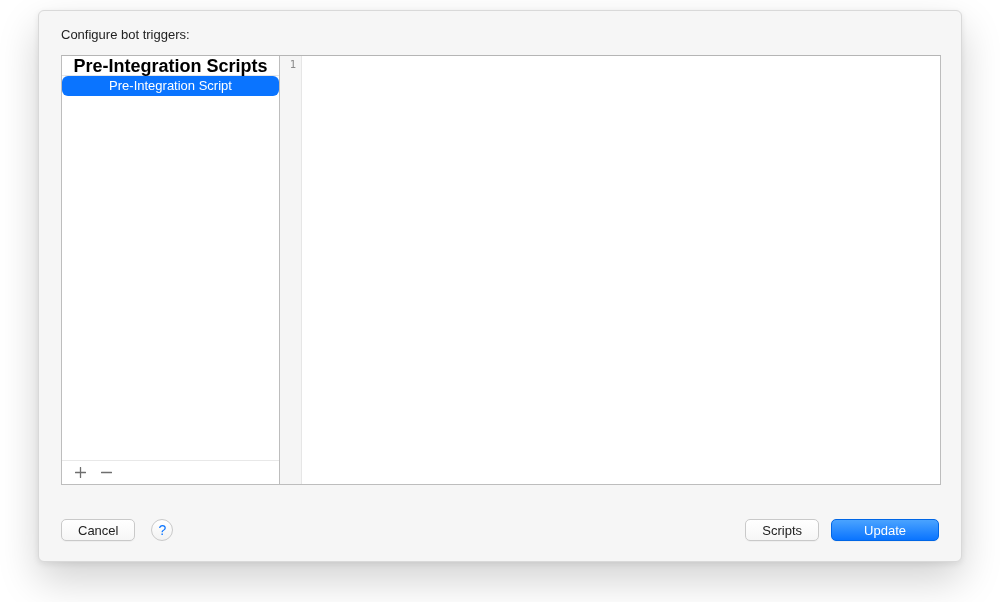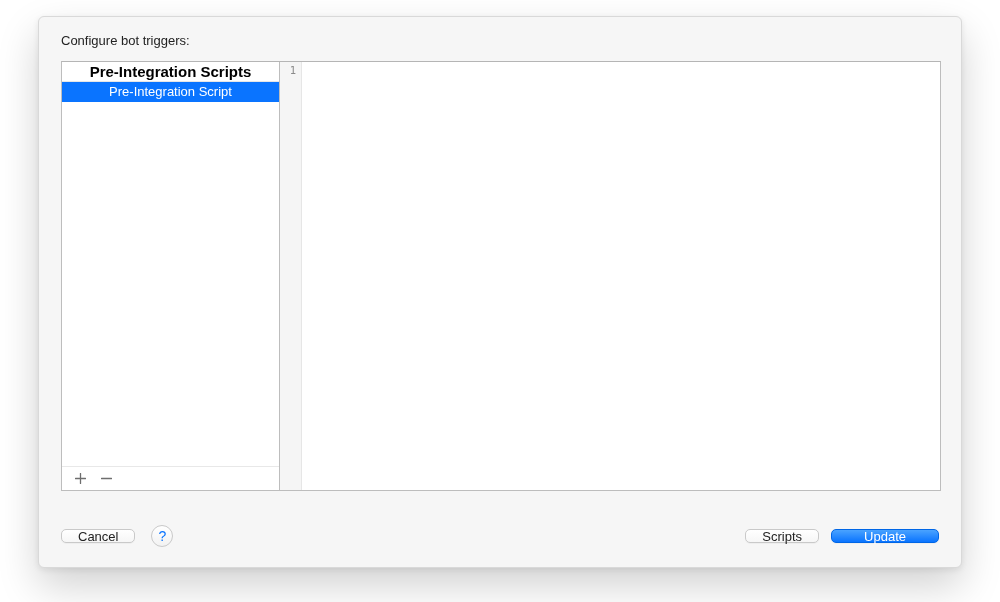--- a/index.html
+++ b/index.html
@@ -6,21 +6,21 @@
   html, body {
     width: 1000px;
     height: 602px;
     font-family: -apple-system, "Helvetica Neue", Helvetica, Arial, sans-serif;
     font-size: 13px;
     background: #fff;
   }
   .sheet {
     position: absolute;
     left: 38px;
-    top: 16px;
+    top: 10px;
     width: 924px;
     height: 552px;
     background: #f6f6f6;
     border: 1px solid #d9d9d9;
     border-radius: 6px;
     box-shadow: 0 18px 40px rgba(0,0,0,0.18), 0 2px 6px rgba(0,0,0,0.08);
     overflow: hidden;
   }
   .heading {
     position: absolute;
@@ -47,33 +47,34 @@
     display: flex;
     flex-direction: column;
     position: relative;
   }
   .sidebar-list { flex: 1; overflow: hidden; }
   .section-header {
     height: 20px;
     line-height: 20px;
     text-align: center;
     font-weight: 700;
-    font-size: 15px;
+    font-size: 18px;
     color: #000;
     border-bottom: 1px solid #e6e6e6;
     background: #fff;
   }
   .list-item {
     height: 20px;
     line-height: 20px;
     text-align: center;
     font-size: 13px;
     color: #fff;
     background: #0a74ff;
     cursor: default;
+    border-radius: 6px;
   }
   .sidebar-footer {
     height: 24px;
     border-top: 1px solid #e8e8e8;
     display: flex;
     align-items: center;
     padding-left: 10px;
     gap: 10px;
     background: #fff;
   }
@@ -116,21 +117,21 @@
   .button-row {
     position: absolute;
     left: 22px;
     right: 22px;
     bottom: 18px;
     height: 26px;
     display: flex;
     align-items: center;
   }
   .btn {
-    height: 14px;
+    height: 22px;
     padding: 0 16px;
     font-size: 13px;
     border-radius: 5px;
     border: 1px solid #c9c9c9;
     background: linear-gradient(#ffffff, #f6f6f6);
     color: #222;
     cursor: default;
     box-shadow: 0 1px 0 rgba(0,0,0,0.03);
     display: flex;
     align-items: center;

